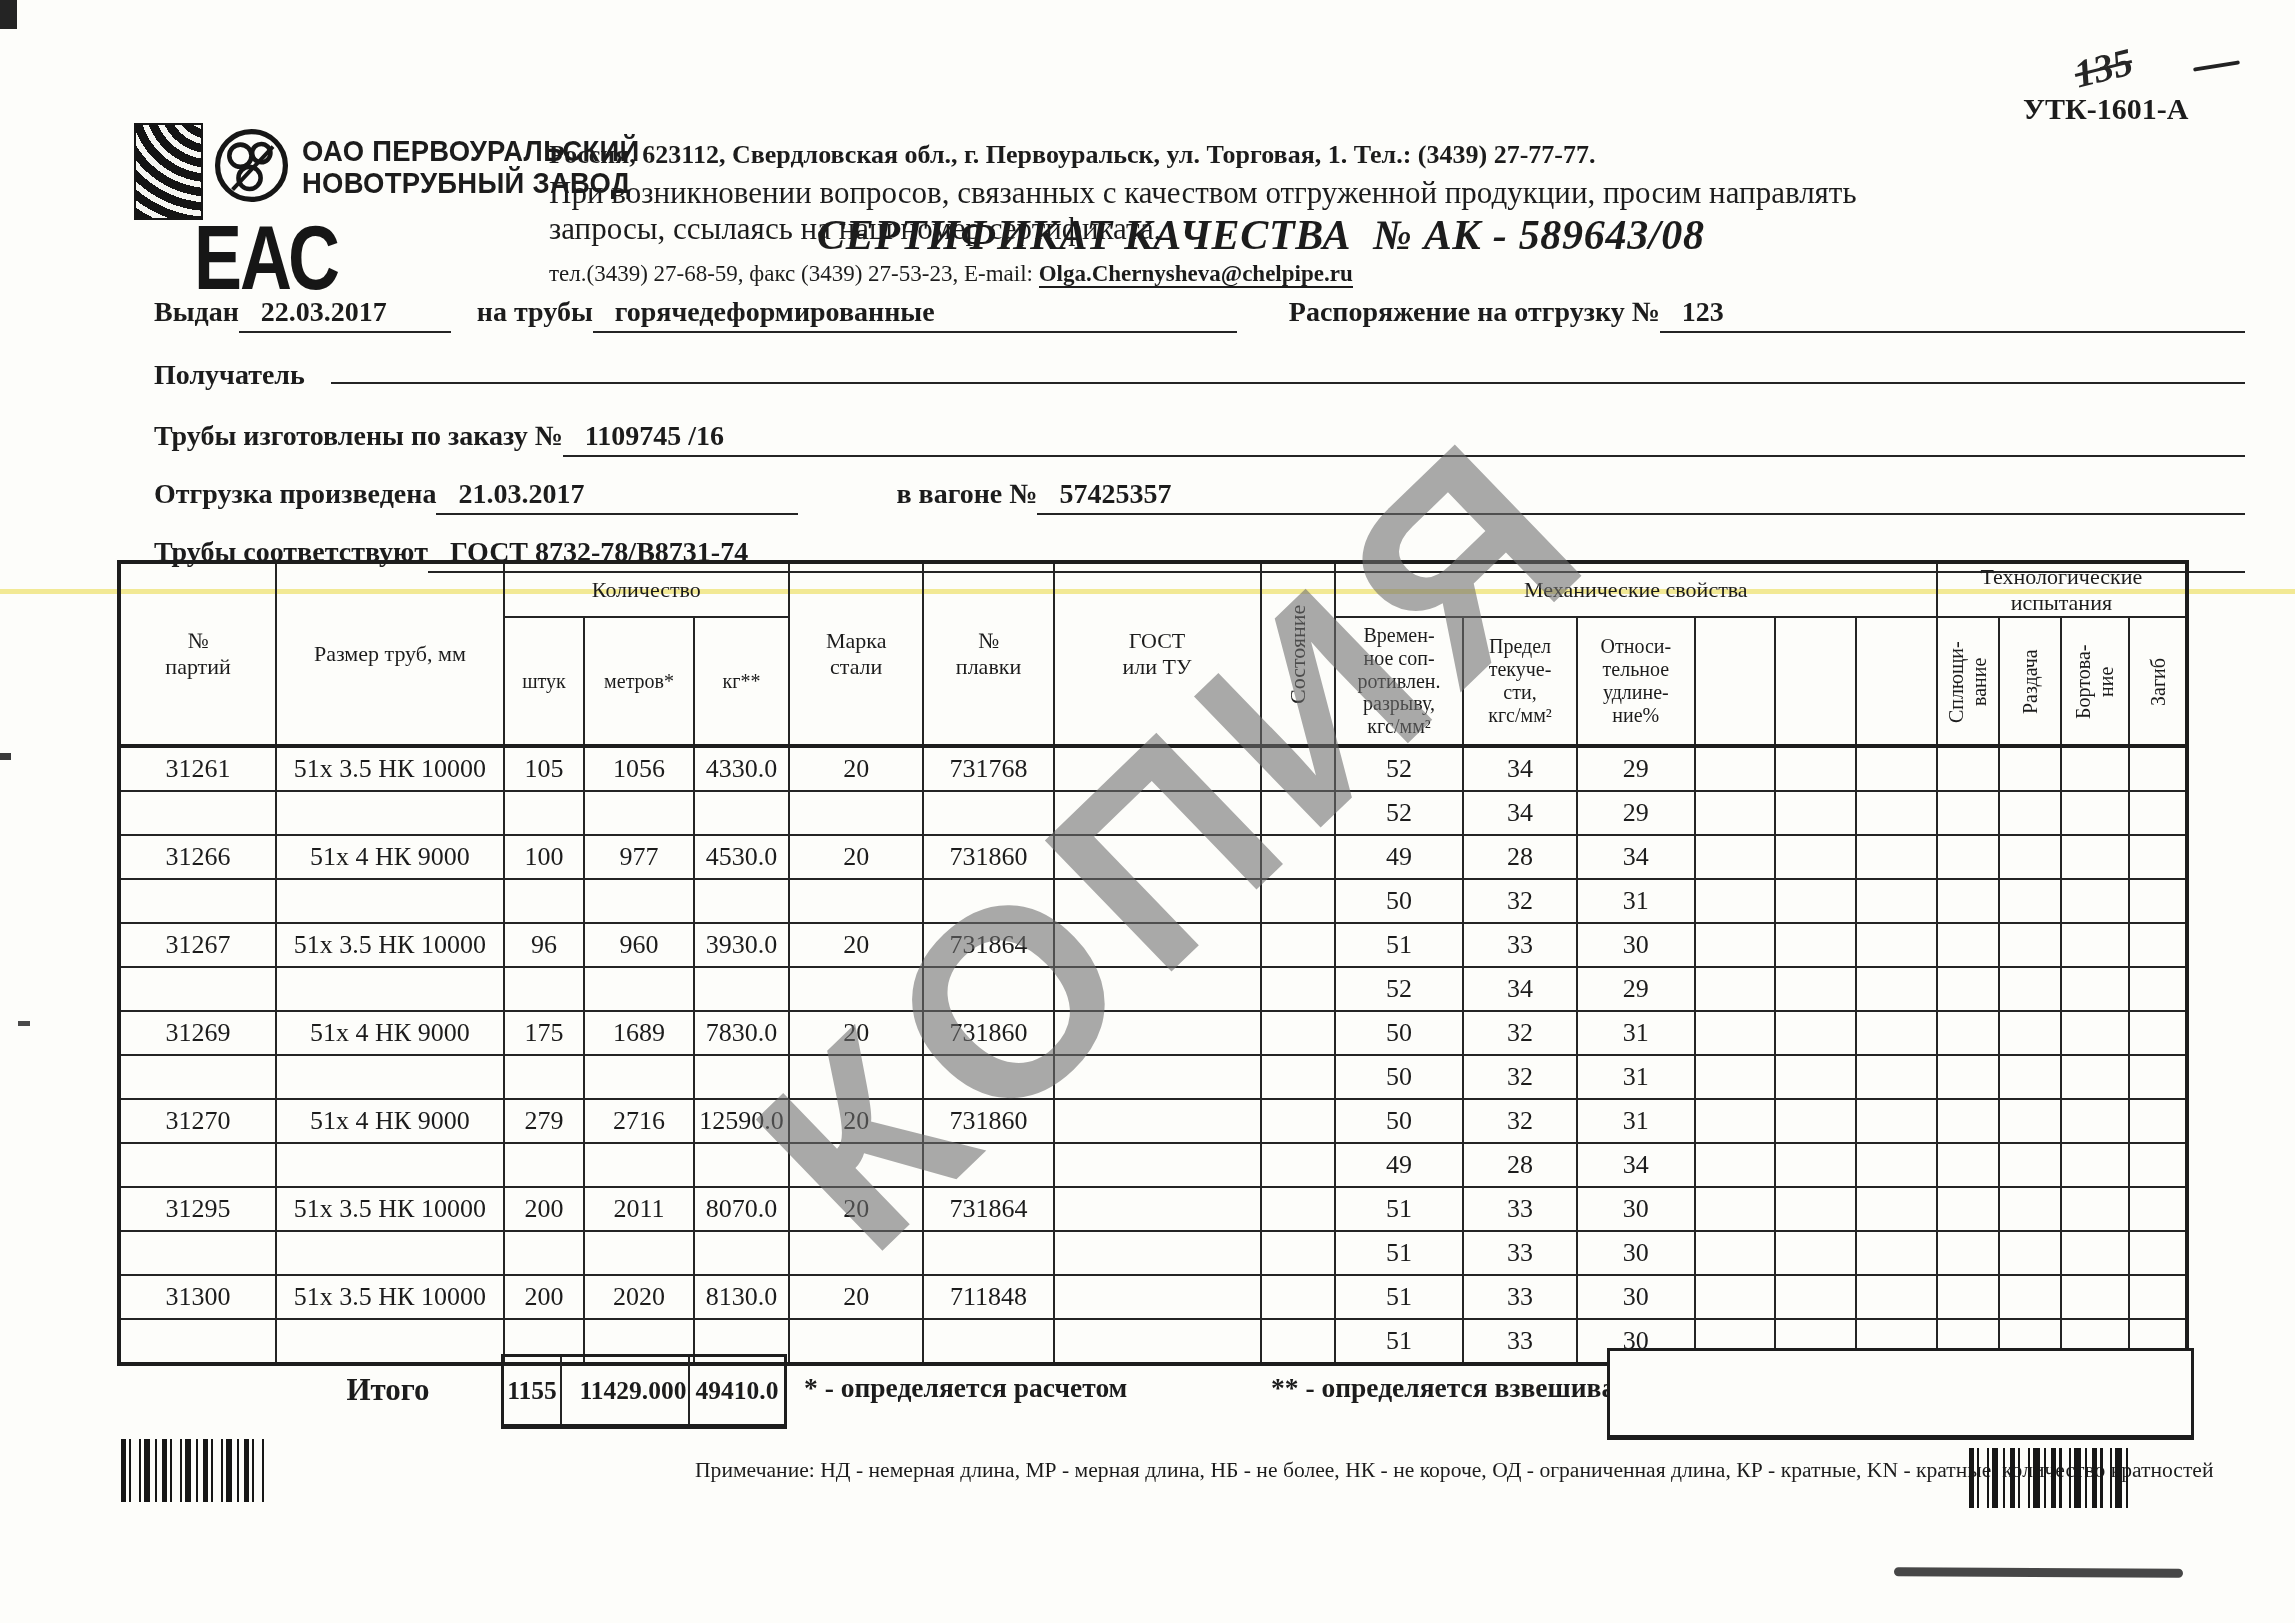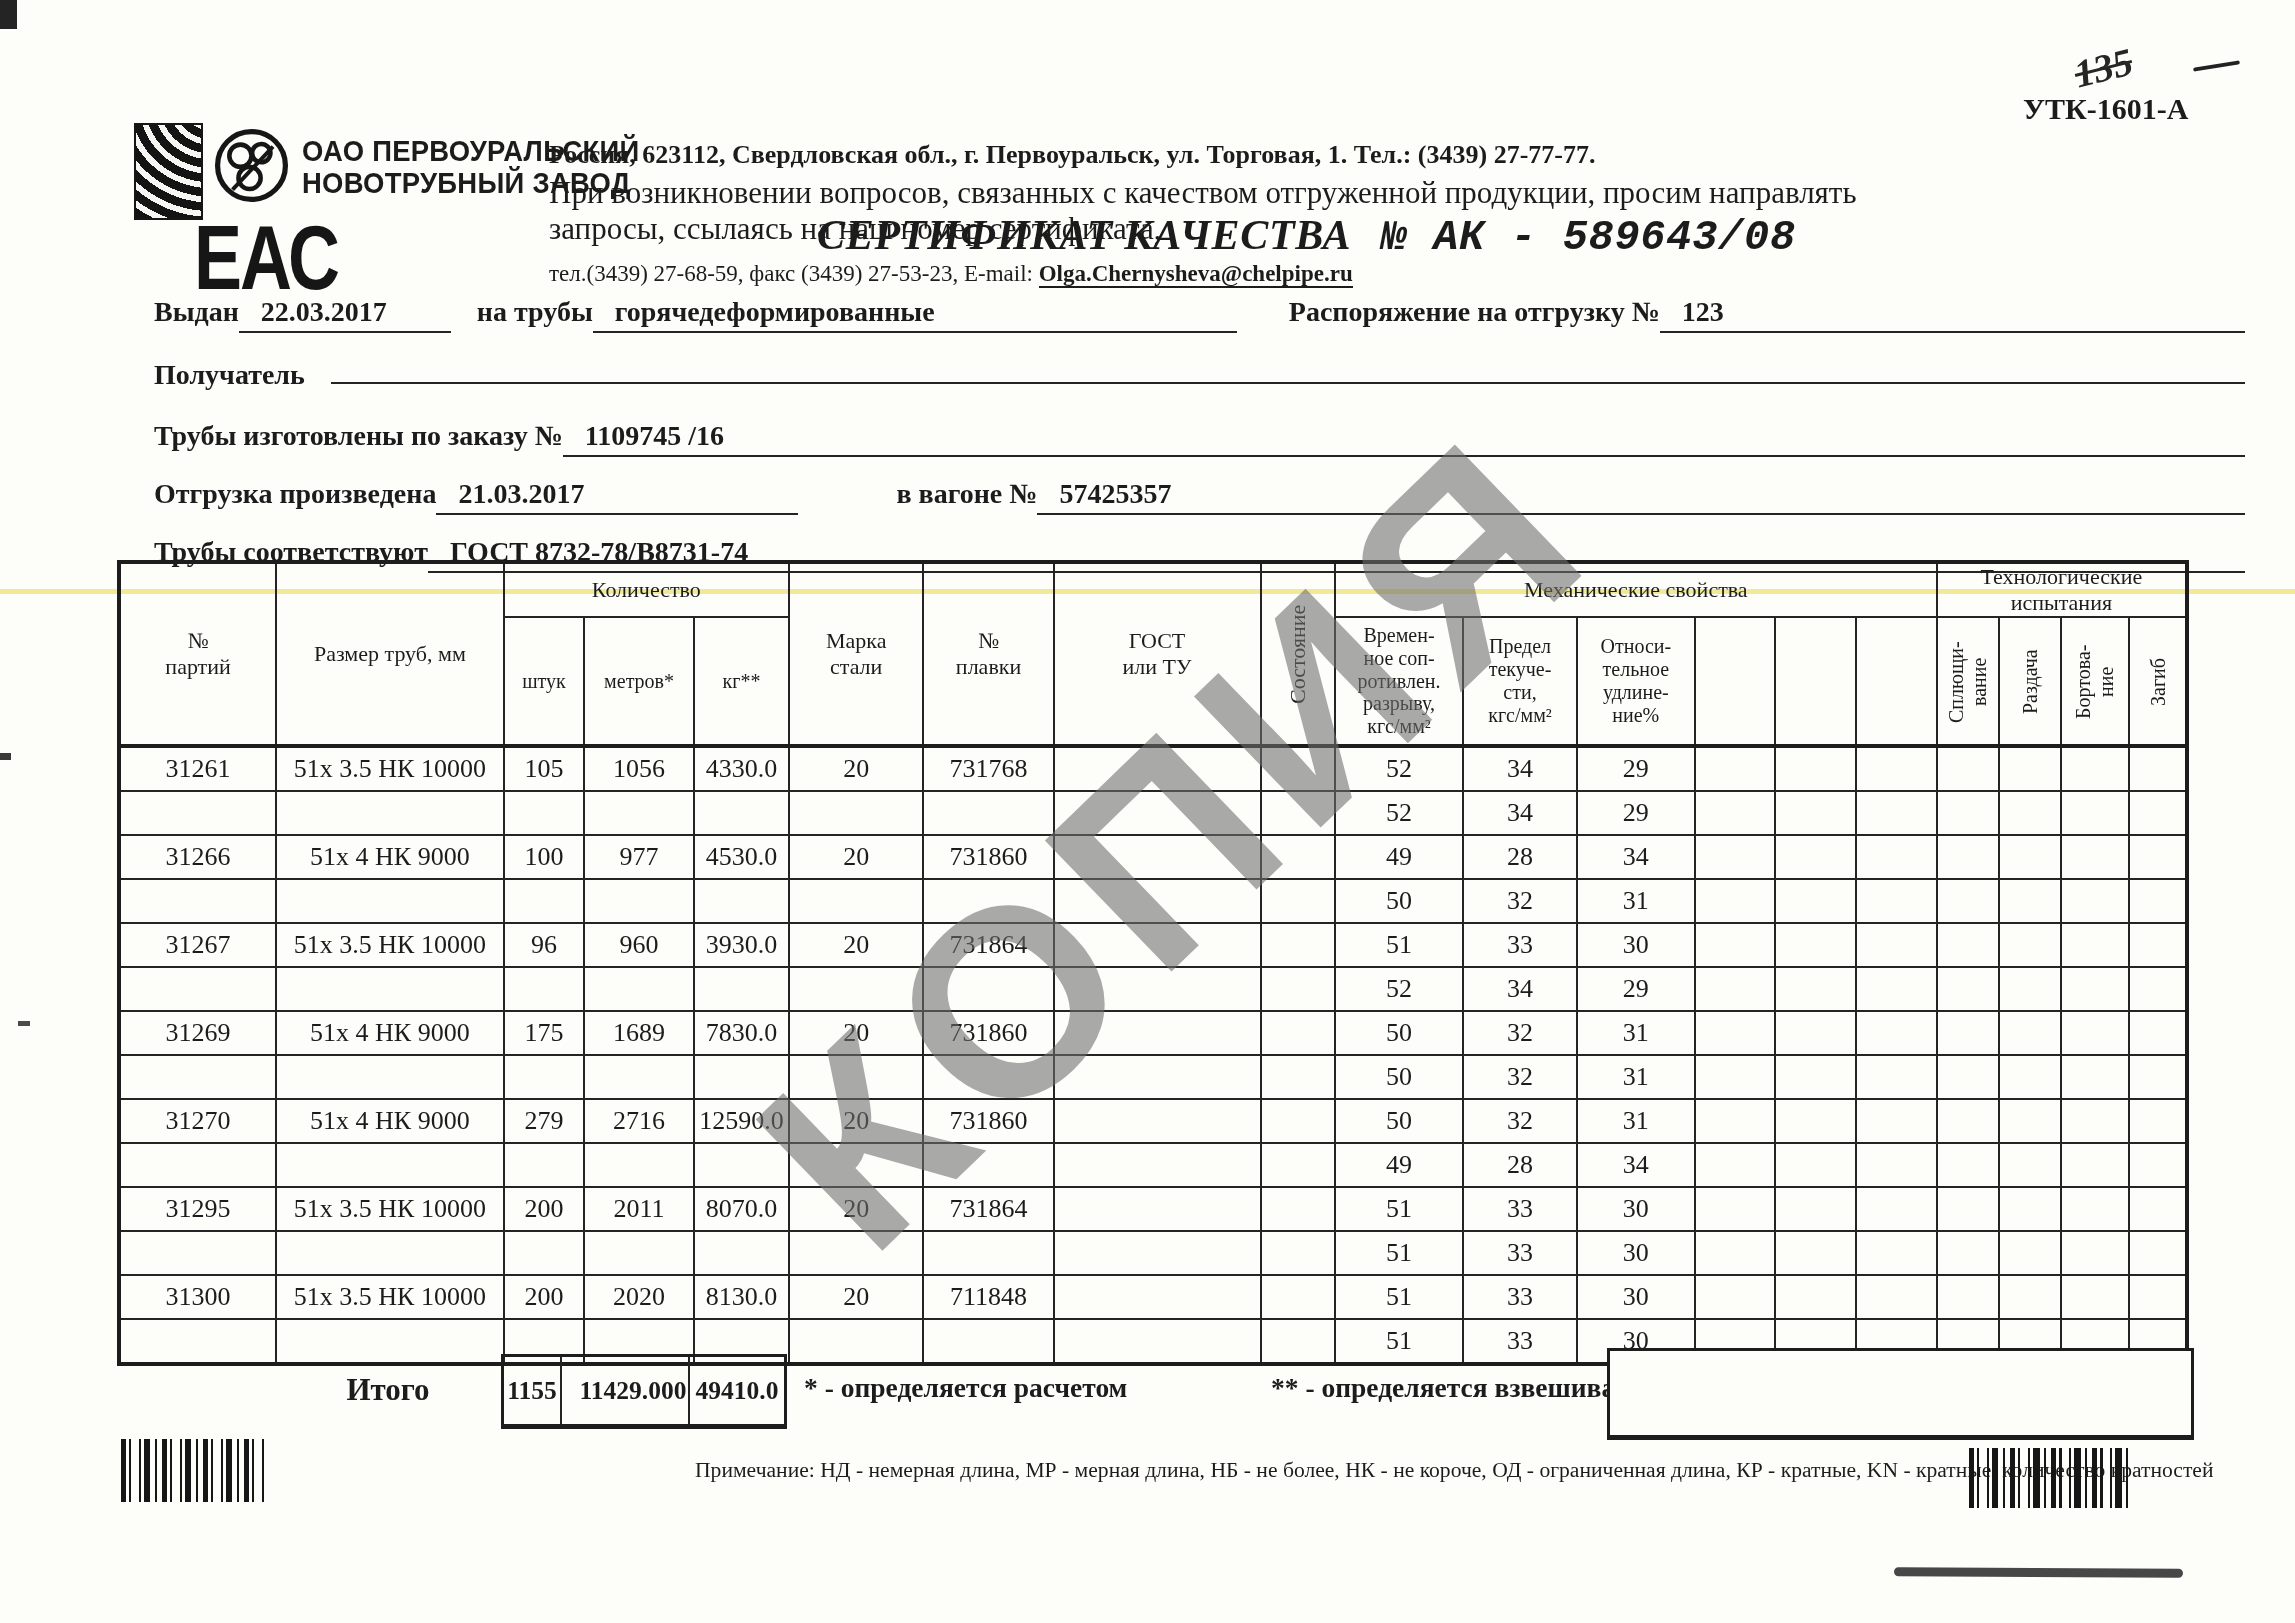--- a/index.html
+++ b/index.html
@@ -25,21 +25,21 @@
   .address .l2{font-size:31px;margin-top:5.2px;}
   .address .l3{font-size:23px;margin-top:14px;}
   .address .email{font-weight:600;border-bottom:2px solid #1c1c1c;}
   
   .handwritten{position:absolute;left:2074px;top:45px;font-style:italic;font-size:39px;font-weight:600;
      text-decoration:line-through;transform:rotate(-14deg);color:#262626;}
   .hand-dash{position:absolute;left:2193px;top:64px;width:47px;height:3.9px;background:#222;border-radius:2.6px;transform:rotate(-9deg);}
   .form-code{position:absolute;left:2023px;top:92px;font-weight:700;font-size:30px;}
   
   .title{position:absolute;left:817px;top:211px;font-weight:700;font-style:italic;font-size:42px;letter-spacing:0.7px;white-space:nowrap;}
-  .title .num{margin-left:19px;font-family:Liberation Mono, monospace;}
+  .title .num{margin-left:11px;}
   
   .frow{position:absolute;left:154px;right:50px;display:flex;align-items:baseline;white-space:nowrap;}
   .frow .lbl{font-weight:700;font-size:28px;flex:0 0 auto;}
   .frow .seg{border-bottom:2.6px solid #242424;font-weight:600;font-size:28px;padding:0 13px 2.6px 22px;flex:0 0 auto;}
   .frow .grow{flex:1 1 auto;}
   .r1{top:296px;} .r2{top:359px;} .r3{top:420px;} .r4{top:478px;} .r5{top:536px;}
   .ml40{margin-left:26px;} .ml80{margin-left:52px;} .ml150{margin-left:98px;}
   
   .watermark{position:absolute;left:592px;top:689px;width:1165px;text-align:center;
      font-family:"Liberation Sans","DejaVu Sans",sans-serif;font-weight:700;font-size:265px;

